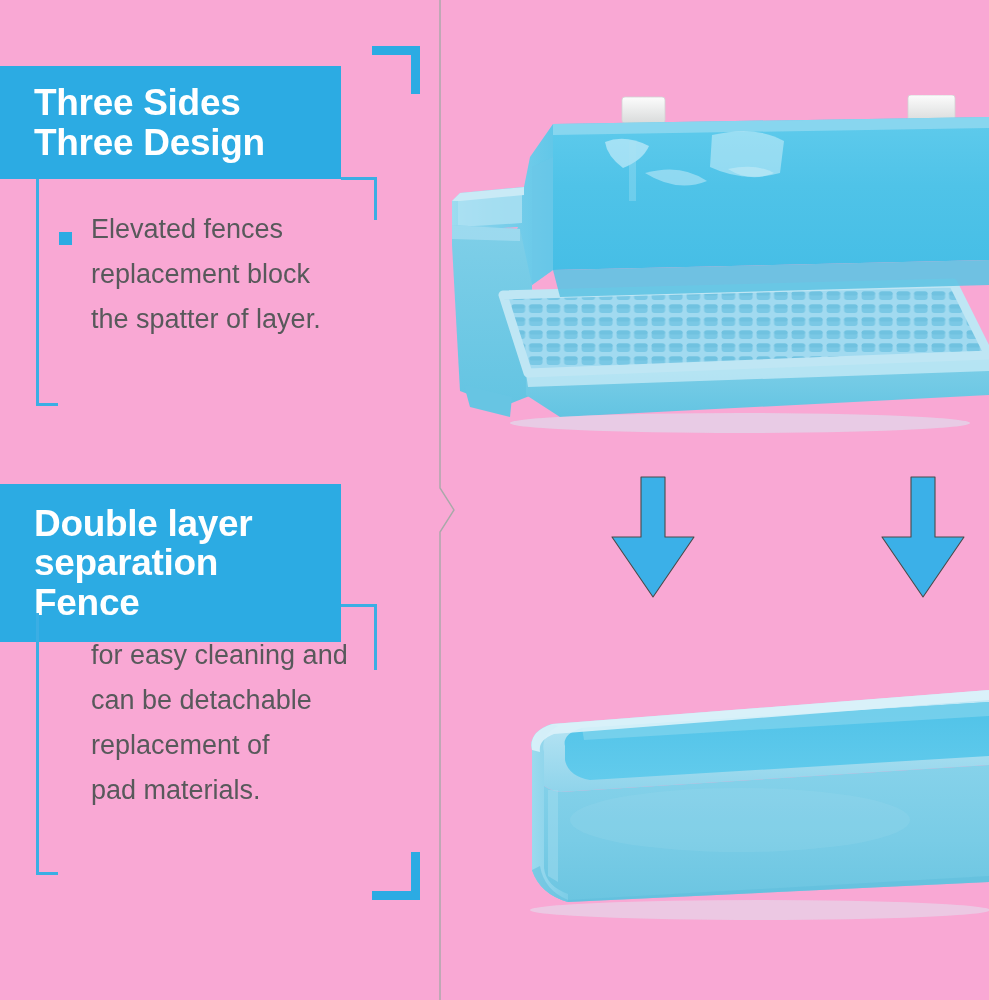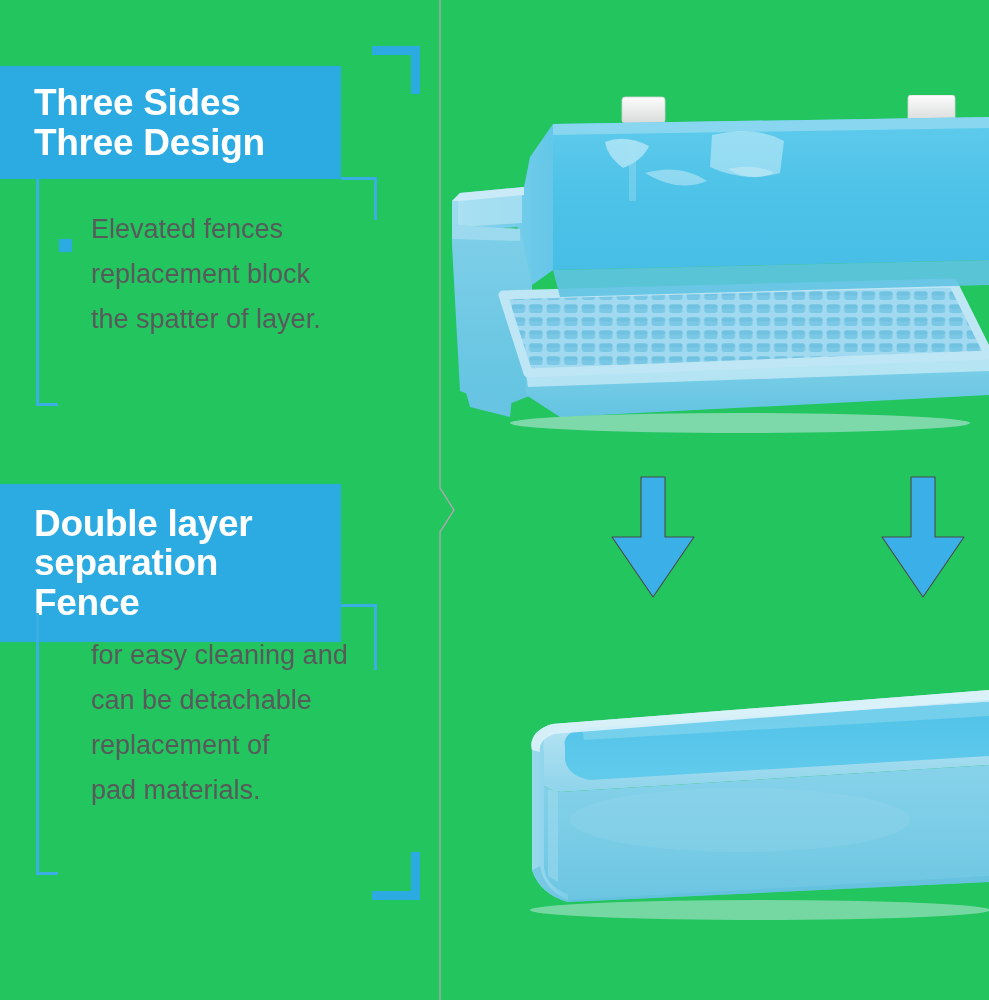--- a/index.html
+++ b/index.html
@@ -8,21 +8,21 @@
     width: 989px;
     height: 1000px;
     background: #ffffff;
     font-family: "Liberation Sans", "DejaVu Sans", sans-serif;
     overflow: hidden;
   }
   #page {
     position: relative;
     width: 989px;
     height: 1000px;
-    background: #22c55e;
+    background: #f9a8d4;
   }
 
   
   .left-panel { position:absolute; left:0; top:0; width:440px; height:1000px; }
 
   .title-block {
     position: absolute;
     background: #2CABE3;
     color: #ffffff;
     font-weight: bold;
@@ -68,21 +68,21 @@
   #conn2-r-v { left:374px; top:604px; width:3px;  height:66px; }
 
   
   .body-block { position:absolute; }
   .body-line {
     color: #58595B;
     font-size: 27px;
     line-height: 45px;
     white-space: nowrap;
   }
-  .body-first { display:flex; align-items:flex-end; }
+  .body-first { display:flex; align-items:center; }
   .bullet {
     width: 13px; height: 13px;
     background: #2CABE3;
     flex: 0 0 13px;
     margin-top: 17px;
     margin-right: 19px;
   }
   #body-block-1 { left:59px; top:207px; }
   #body-block-1 .body-line.indent { padding-left:32px; }
   #body-block-2 { left:59px; top:633px; }

